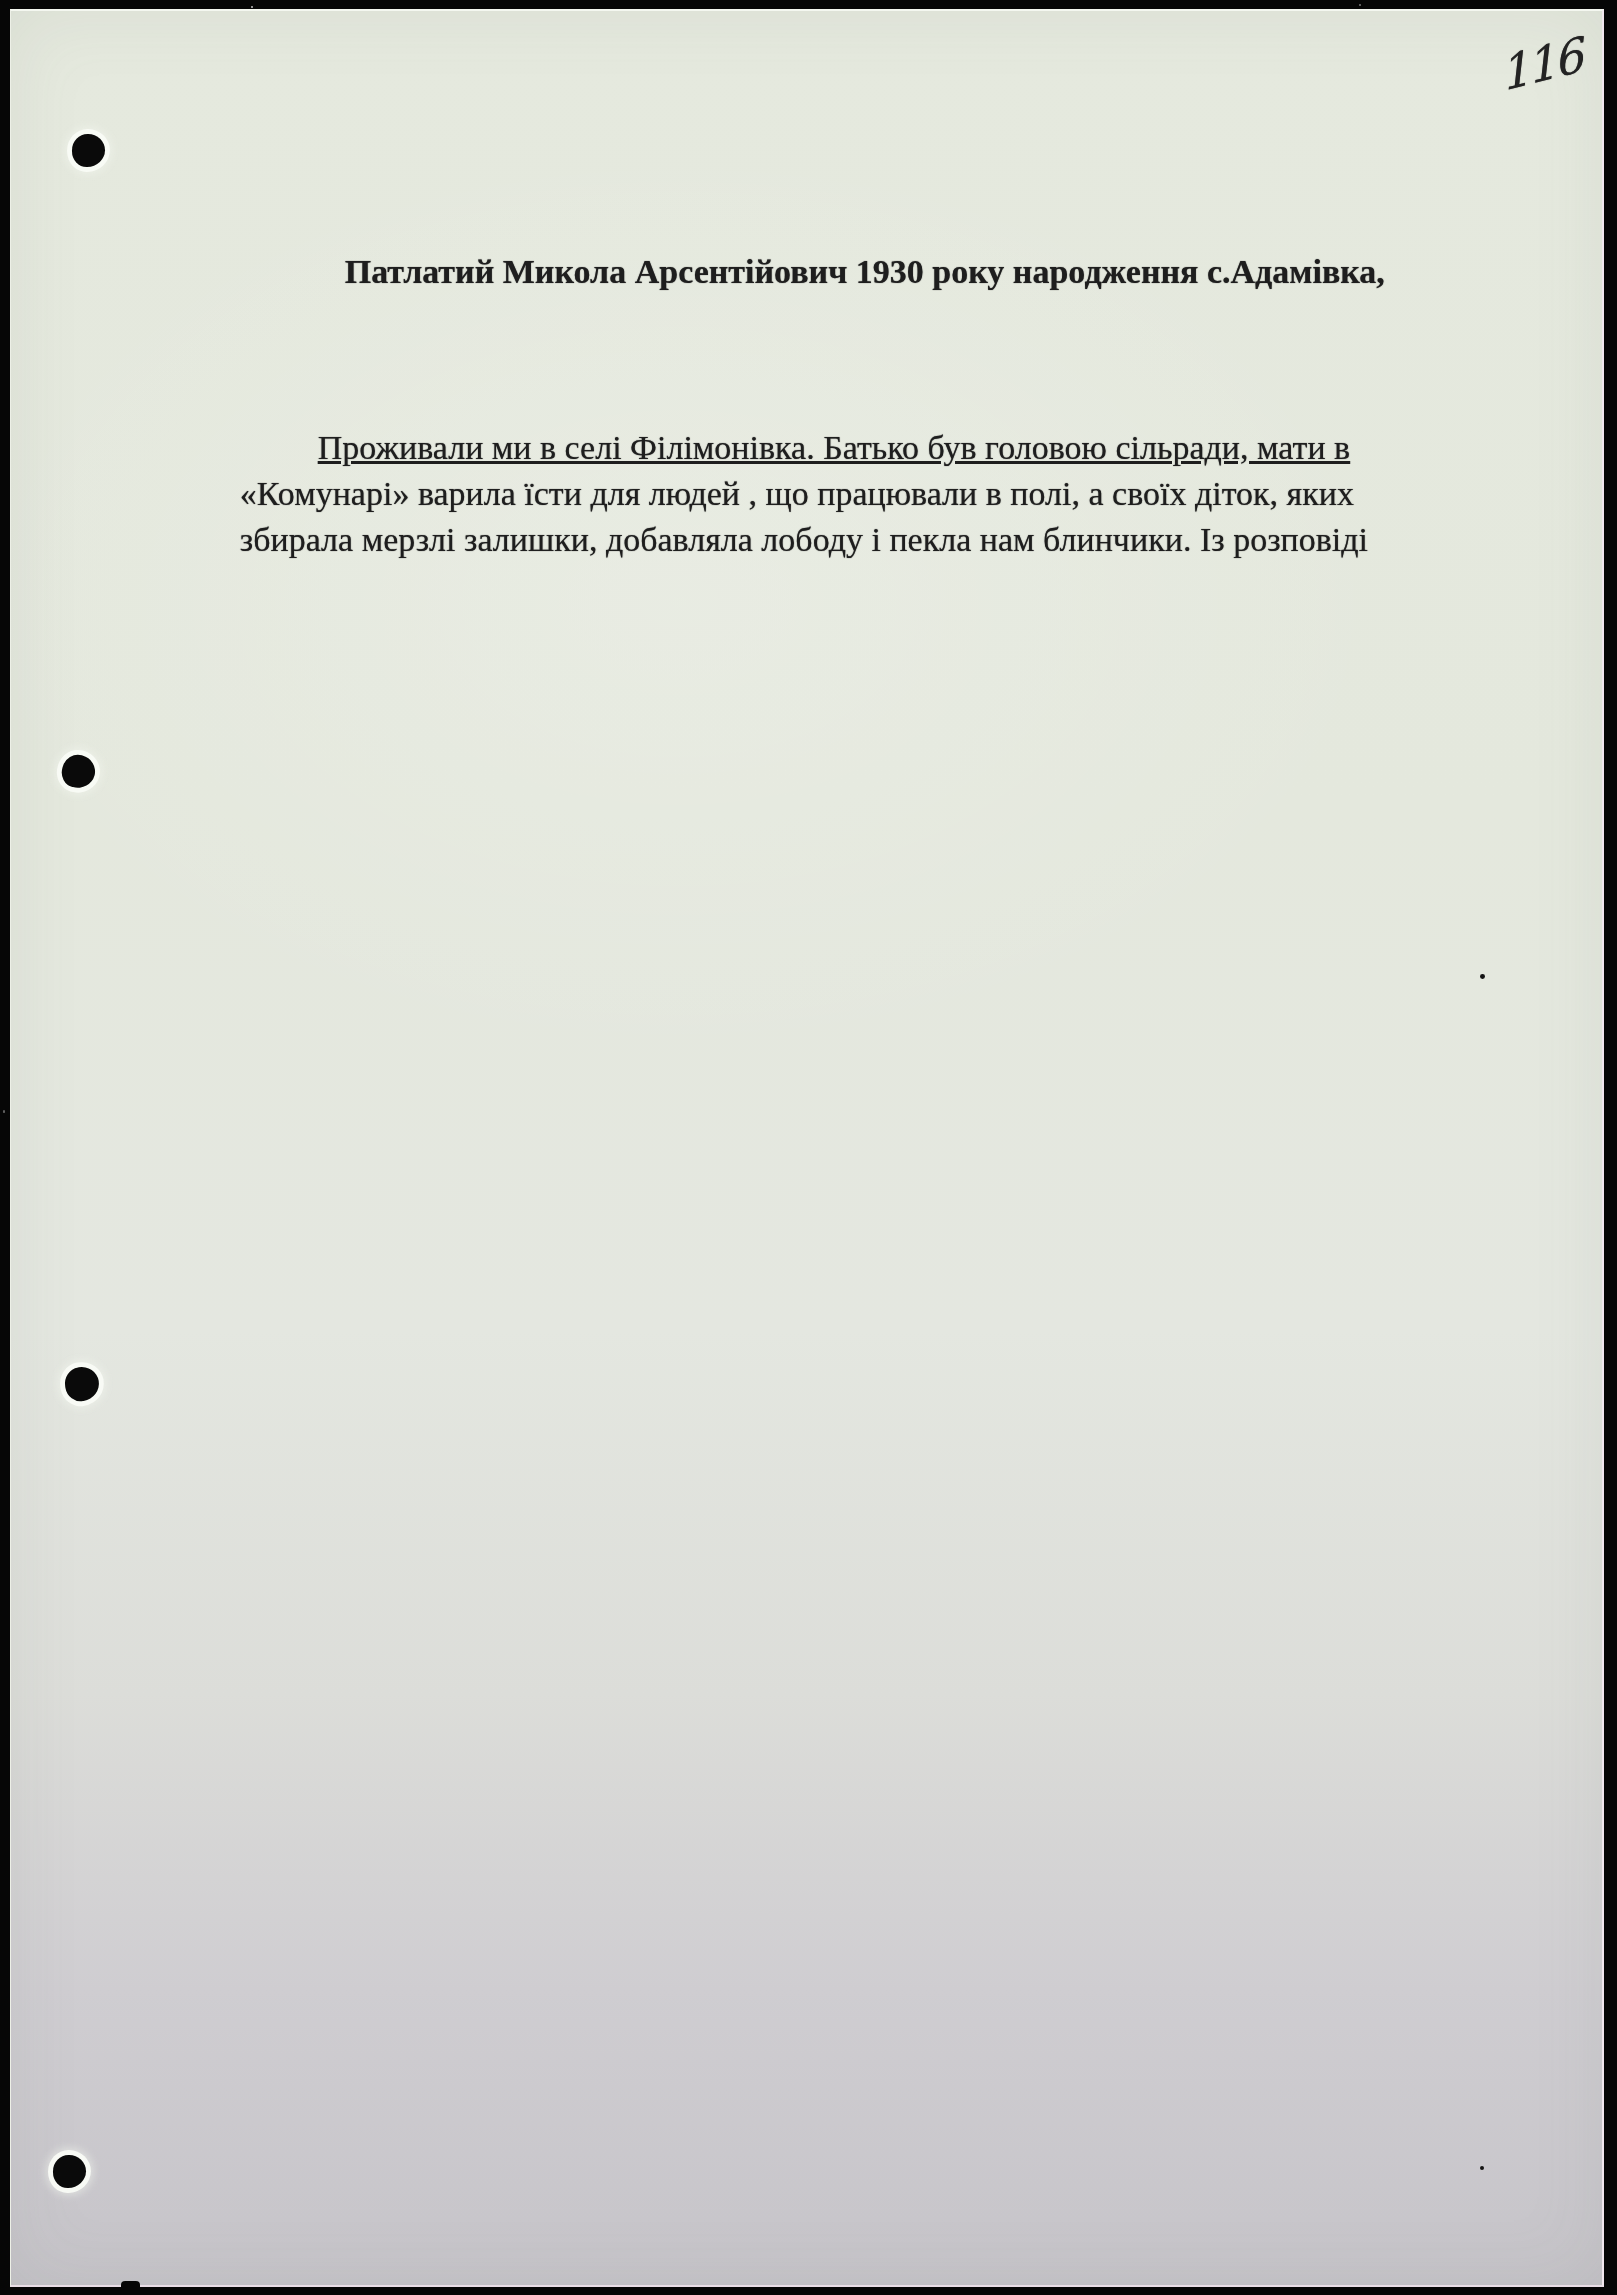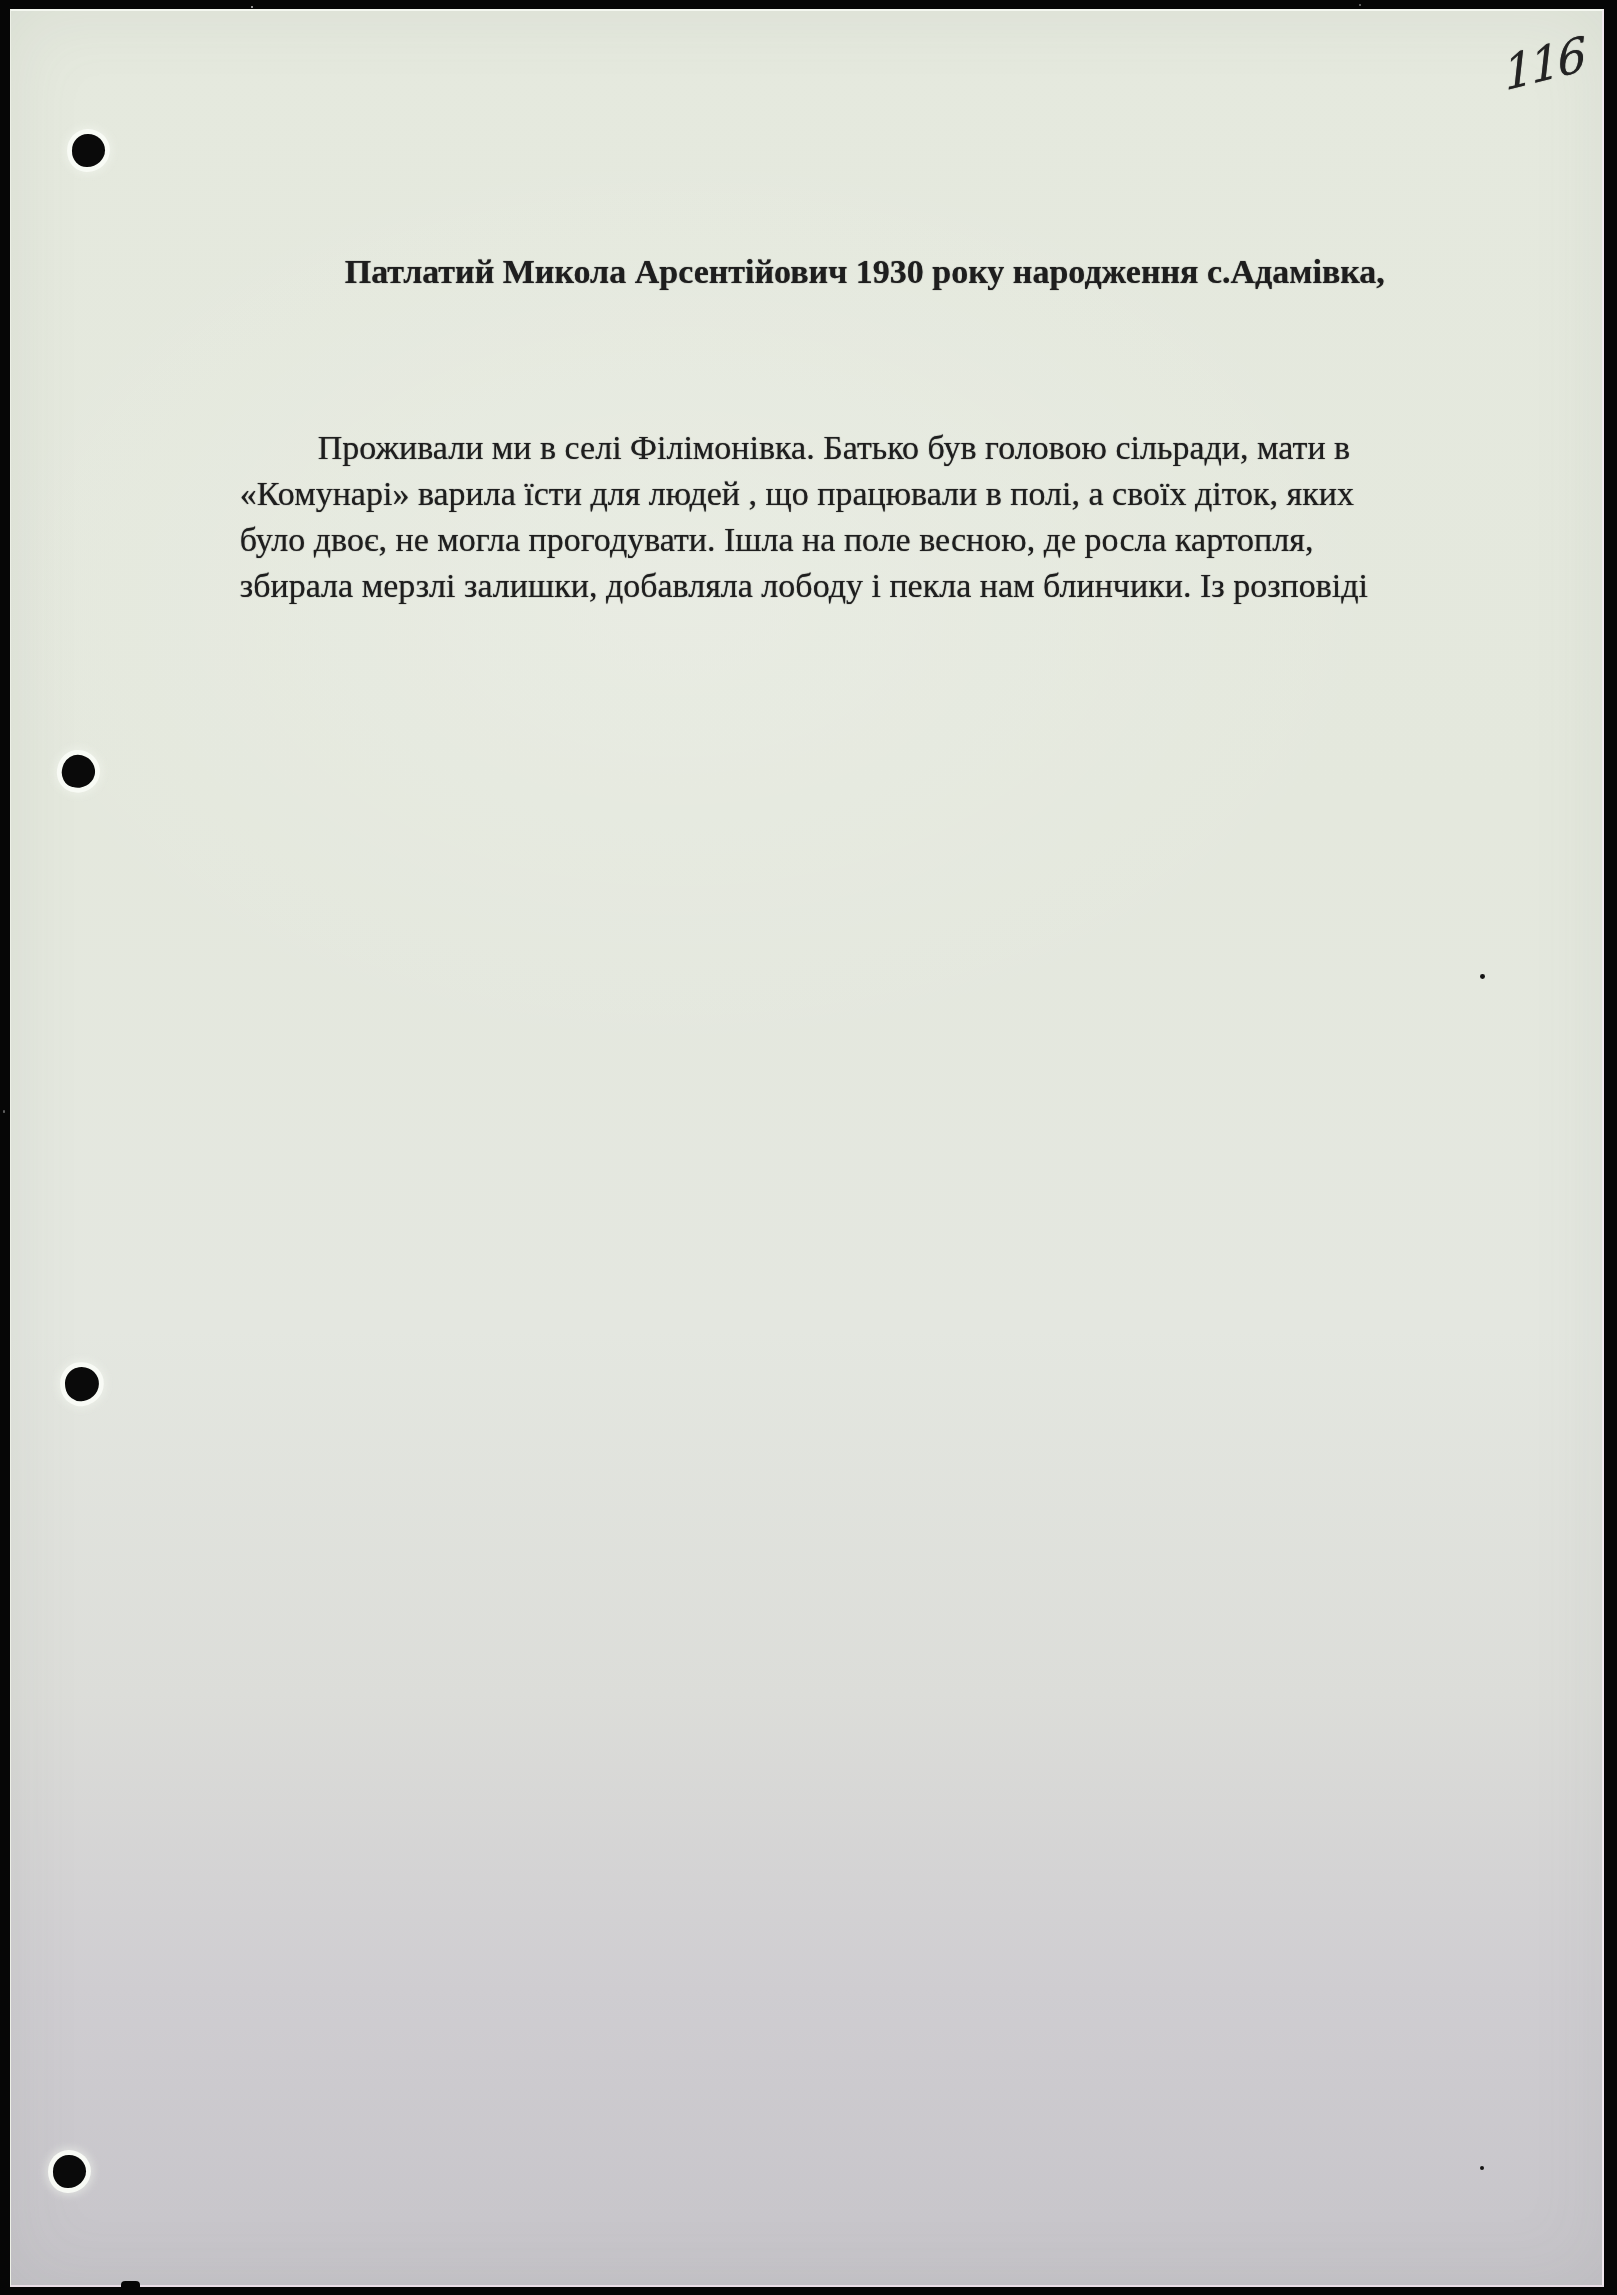--- a/index.html
+++ b/index.html
@@ -95,21 +95,21 @@
     text-align: center;
     font-weight: bold;
   }
   .body-block {
     position: absolute;
     left: 229px;
     top: 414px;
     width: 1273px;
     text-align: left;
   }
-  .body-block .line.indent { text-indent: 78px; }
+  .body-block .line.indent { text-indent: 78px; text-decoration: underline; }
 
   
   .speck {
     position: absolute;
     background: #141414;
     border-radius: 50%;
   }
   .speck-1 { left: 1469px; top: 963px; width: 4.9px; height: 4.9px; }
   .speck-2 { left: 1469px; top: 2155px; width: 4.1px; height: 4.1px; }
   .notch {
@@ -140,21 +140,20 @@
 
     <div class="handwritten">116</div>
 
     <div class="title-block doc-text">
       <div class="line">Патлатий Микола Арсентійович 1930 року народження с.Адамівка,</div>
     </div>
 
     <div class="body-block doc-text">
       <div class="line indent">Проживали ми в селі Філімонівка. Батько був головою сільради, мати в</div>
       <div class="line">«Комунарі» варила їсти для людей , що працювали в полі, а своїх діток, яких</div>
-      <div class="line">було двоє, не могла прогодувати. Ішла на поле весною, де росла картопля,</div>
       <div class="line">збирала мерзлі залишки, добавляла лободу і пекла нам блинчики. Із розповіді</div>
     </div>
 
     <div class="speck speck-1"></div>
     <div class="speck speck-2"></div>
     <div class="notch"></div>
 
   </div>
 </div>
 

